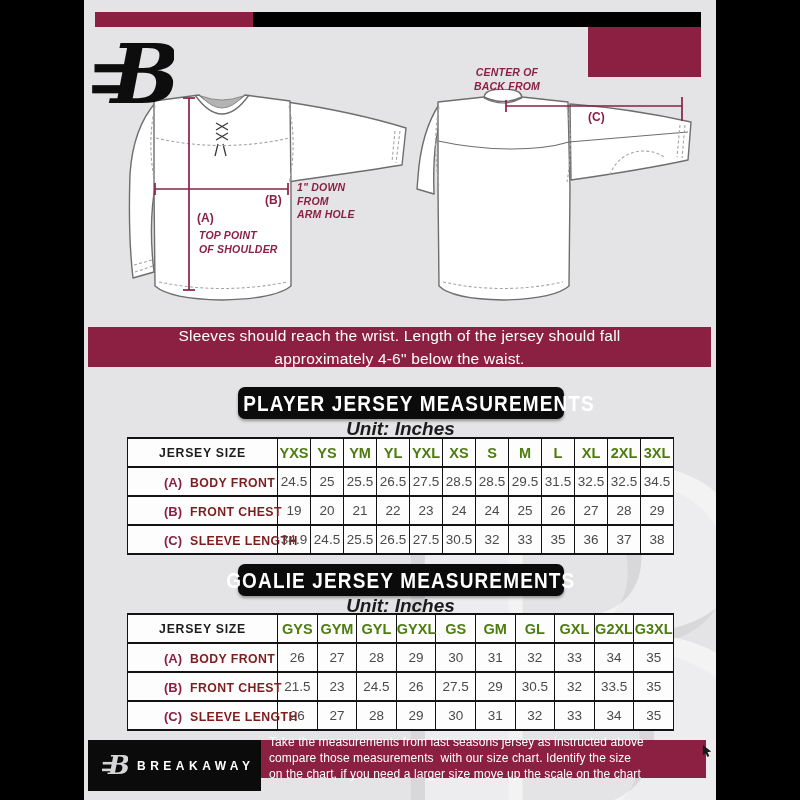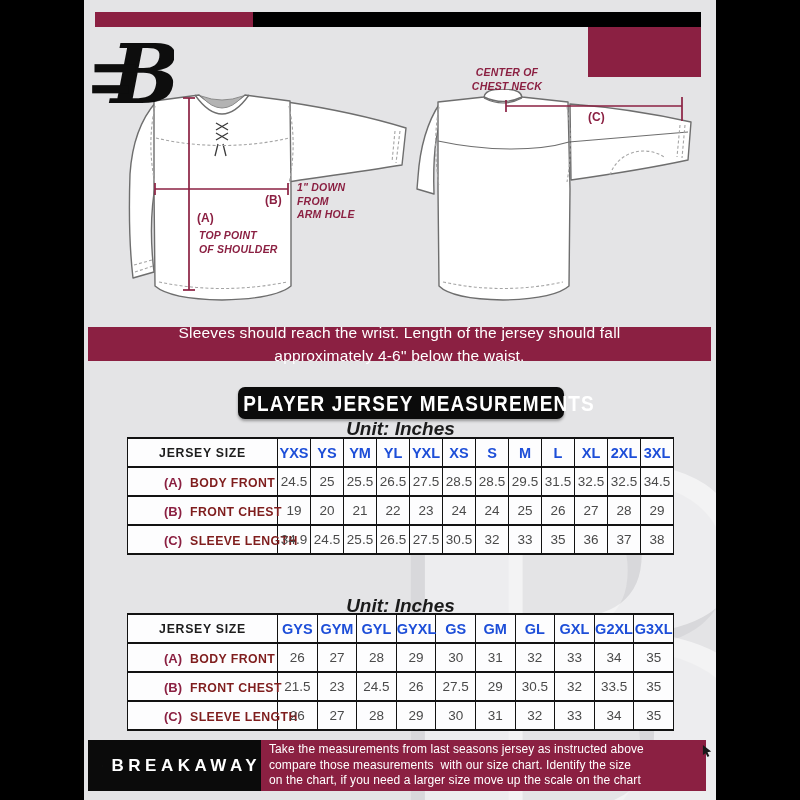--- a/index.html
+++ b/index.html
@@ -26,51 +26,51 @@
   
   #front-jersey { position:absolute; left:41px; top:89px; }
   #back-jersey  { position:absolute; left:330px; top:89px; }
   .ann { position:absolute; color:var(--maroon); z-index:2; }
   .ann.key { font-weight:bold; font-size:12px; }
   .ann.note { font-style:italic; font-weight:bold; font-size:10.5px; line-height:1.3; letter-spacing:0.2px; }
   .pre { white-space:pre-wrap; }
   .center { text-align:center; }
 
   
-  #banner { position:absolute; left:4px; top:327px; width:623px; height:34px; background:var(--maroon);
+  #banner { position:absolute; left:4px; top:327px; width:623px; height:40px; background:var(--maroon);
     display:flex; align-items:center; justify-content:center; z-index:1; }
   #banner p { color:#fff; font-size:15.5px; line-height:1.5; text-align:center; letter-spacing:0.2px; }
 
   
   .section-header { position:absolute; left:154px; width:326px; height:32px; background:#0b0b0b; border-radius:7px;
     display:flex; align-items:center; justify-content:center; box-shadow:0 2px 3px rgba(0,0,0,0.35); z-index:1; }
   .section-header span { color:#fff; font-weight:bold; font-size:20px; letter-spacing:1.2px; white-space:nowrap;
     transform:scale(0.95,1.12); }
   #player-header { top:387px;padding-left:36px; } #goalie-header { top:564px; }
   .unit { position:absolute; left:43px; width:547px; text-align:center; font-style:italic; font-weight:bold;
     font-size:19px; color:#1b1b1b; z-index:1; }
   #player-unit { top:418px; } #goalie-unit { top:595px; }
 
   
   table { position:absolute; left:43px; width:547px; border-collapse:collapse; table-layout:fixed; z-index:1;padding-left:20px; }
   #player-table { top:437px; } #goalie-table { top:613px; }
   th,td { border:1.6px solid #121212; border-top-width:2px; border-bottom-width:2px; height:29px;
     text-align:center; vertical-align:middle; background:#fdfdfe; padding:0; }
   th.corner { width:150px; font-size:12.3px; font-weight:bold; letter-spacing:0.7px; color:#1d1d1d; }
-  th.size { font-size:14.5px; font-weight:bold; color:#1d4ed8;text-align:center; }
+  th.size { font-size:14.5px; font-weight:bold; color:#4d7c0f;text-align:center; }
   th.rowlabel { text-align:left; padding-left:36px; white-space:nowrap; }
   .rowkey { color:var(--maroon); font-weight:bold; font-size:13px; margin-right:8px; }
   .rowname { font-weight:bold; font-size:12.3px; letter-spacing:0.4px; color:#7f1d1d; }
   td.val { font-size:13.5px; color:#4a4a4a; }
 
   
   #footer-black { position:absolute; left:4px; top:740px; width:173px; height:51px; background:#0b0b0b;
     display:flex; align-items:center; padding-left:14px; gap:9px; z-index:1; }
-  #footer-brand { color:#fff; font-weight:bold; font-size:17px; letter-spacing:4.5px; white-space:nowrap; }
-  #footer-maroon { position:absolute; left:177px; top:740px; width:445px; height:51px; background:var(--maroon);
+  #footer-brand { color:#fff; font-weight:bold; font-size:12px; letter-spacing:4.5px; white-space:nowrap; }
+  #footer-maroon { position:absolute; left:177px; top:740px; width:445px; height:38px; background:var(--maroon);
     display:flex; align-items:center; padding:4px 8px; z-index:1; }
   #footer-maroon p { color:#fff; font-size:12px; line-height:1.32; letter-spacing:0.1px; }
   #cursor { position:absolute; left:618px; top:743px; z-index:2; }
 
   :root { --maroon:#8b2042; }
 </style>
 </head>
 <body>
 
 <div id="stage">
@@ -152,21 +152,21 @@
     </svg>
 
     <div class="ann key" style="left:113px; top:211px">(A)</div>
     <div class="ann note pre" style="left:115px; top:229px">TOP POINT
 OF SHOULDER</div>
     <div class="ann key" style="left:181px; top:193px">(B)</div>
     <div class="ann note pre" style="left:213px; top:181px">1" DOWN
 FROM
 ARM HOLE</div>
     <div class="ann note pre center" style="left:364px; top:66px; width:118px">CENTER OF
-CHEST NECK</div>
+BACK FROM</div>
     <div class="ann key" style="left:504px; top:110px">(C)</div>
 
     <div id="banner">
       <p class="pre">Sleeves should reach the wrist. Length of the jersey should fall
 approximately 4-6" below the waist.</p>
     </div>
 
     <div id="player-header" class="section-header">
       <span>PLAYER JERSEY MEASUREMENTS</span>
     </div>
@@ -231,20 +231,23 @@
             <td class="val">32</td>
             <td class="val">33</td>
             <td class="val">35</td>
             <td class="val">36</td>
             <td class="val">37</td>
             <td class="val">38</td>
           </tr>
         </tbody>
       </table>
 
+    <div id="goalie-header" class="section-header">
+      <span>GOALIE JERSEY MEASUREMENTS</span>
+    </div>
     <div id="goalie-unit" class="unit">Unit: Inches</div>
     <table id="goalie-table">
         <thead>
           <tr>
             <th class="corner">JERSEY SIZE</th>
             <th class="size">GYS</th>
             <th class="size">GYM</th>
             <th class="size">GYL</th>
             <th class="size">GYXL</th>
             <th class="size">GS</th>

